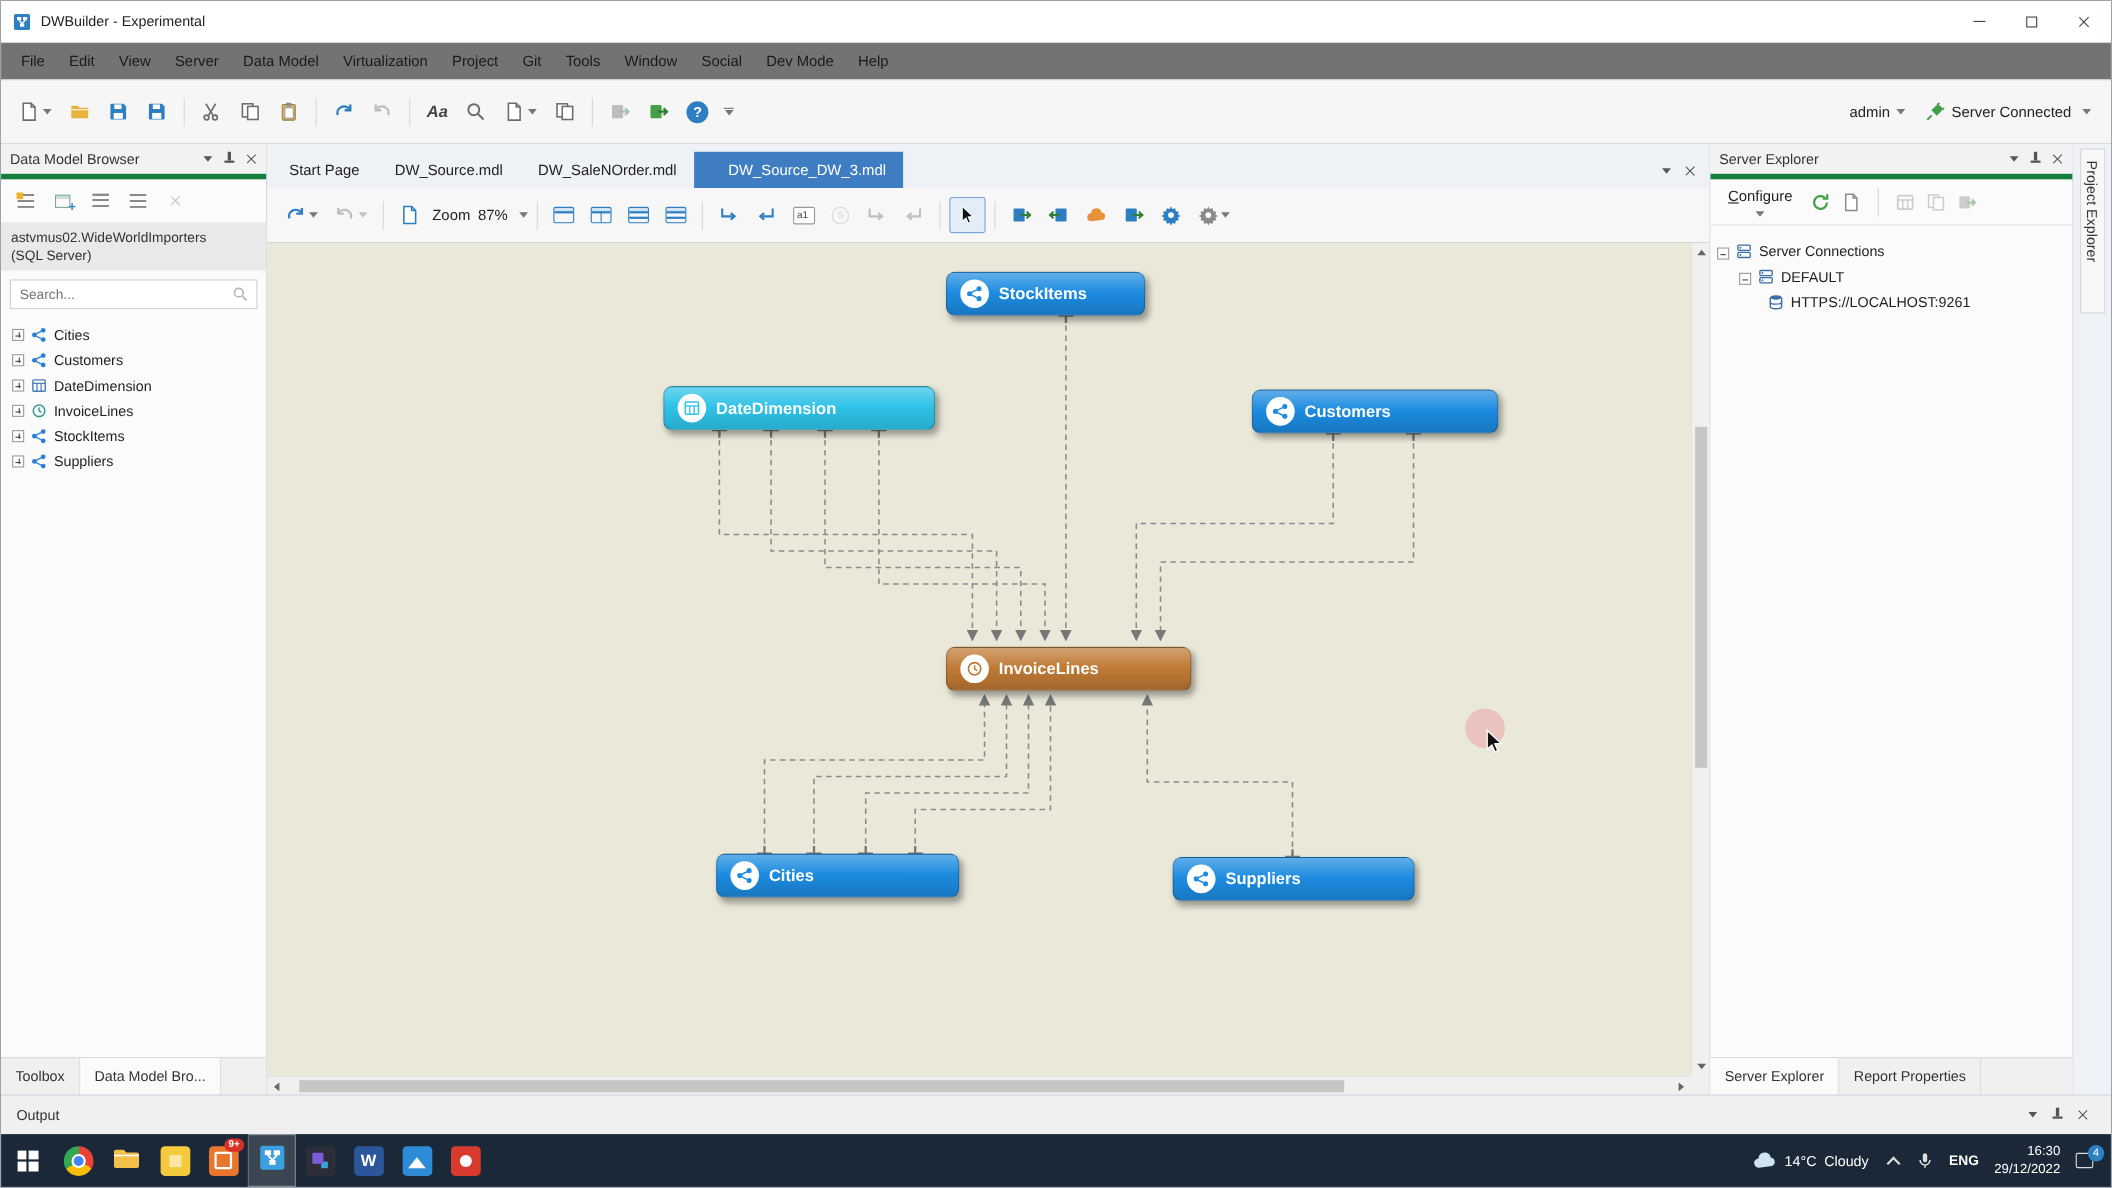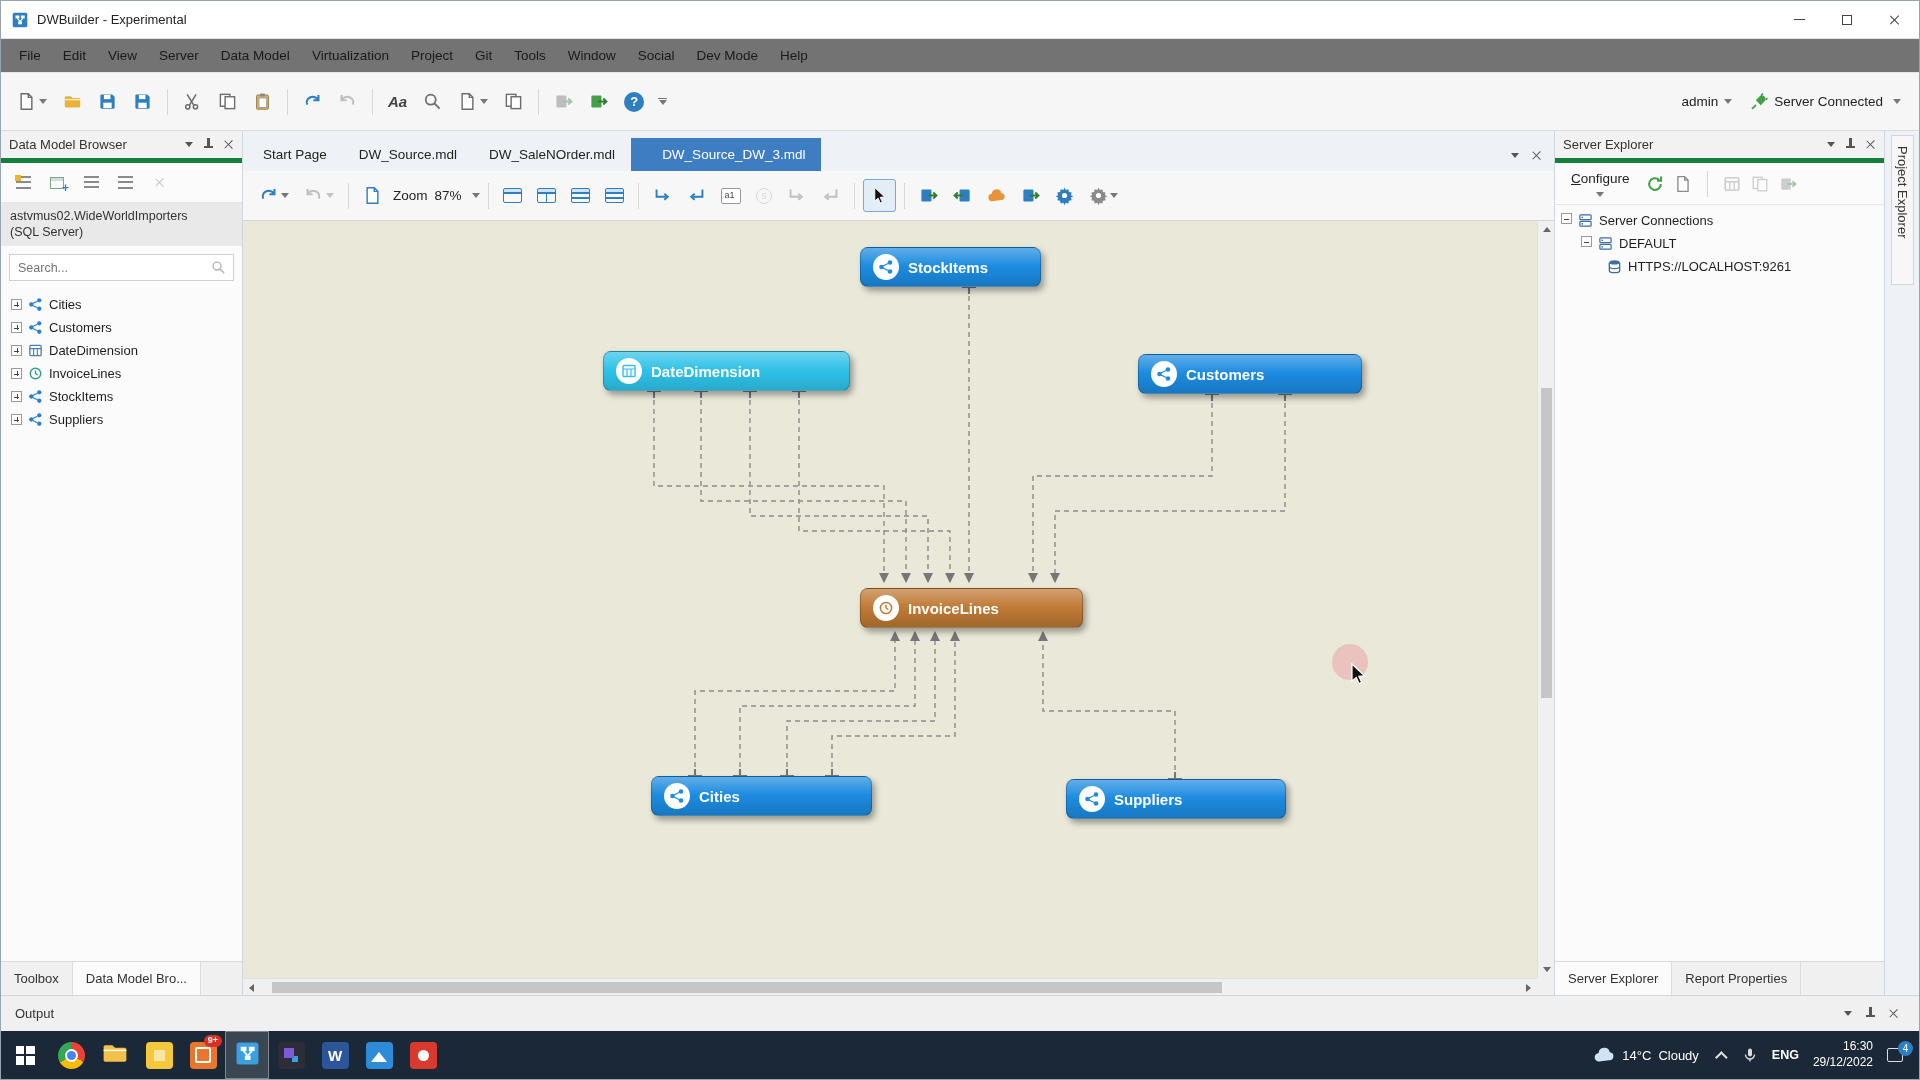--- a/index.html
+++ b/index.html
@@ -133,21 +133,21 @@
   .ctab-icon svg { width:22px; height:22px; color:#3aa0e0; }
   .ct-right { margin-left:auto; display:flex; gap:14px; padding-right:10px; }
 
   
   .right-panel { width:330px; background:#fbfbfb; display:flex; flex-direction:column; border-right:1px solid #cfd6de; }
   .se-toolbar { height:42px; display:flex; align-items:center; gap:10px; padding:0 10px; border-bottom:1px solid #e6e6e6; }
   .cfg-btn { display:flex; align-items:center; gap:6px; font-size:13.5px; color:#222; cursor:pointer; padding:5px 6px; border-radius:3px;flex-direction:column; }
   .cfg-btn .lbl::first-letter { text-decoration:underline; }
   .se-toolbar svg { width:18px; height:18px; }
   .se-tree { flex:1; padding:8px 6px; font-size:13px; color:#1e1e1e; }
-  .se-row { display:flex; align-items:flex-start; gap:6px; height:23px; cursor:pointer; }
+  .se-row { display:flex; align-items:flex-end; gap:6px; height:23px; cursor:pointer; }
   .se-row .ti { color:#3a6ea5; }
   .rp-bottom-tabs { height:34px; border-top:1px solid #d9d9d9; background:#f0f0f0; display:flex; }
   .rp-bottom-tabs .btab { border-right:1px solid #ddd; }
 
   
   .side-strip { width:34px; background:#eef1f5; display:flex; justify-content:center; padding-top:4px; }
   .v-tab { writing-mode:vertical-rl; font-size:13px; color:#333; background:#f7f7f7; border:1px solid #d5d5d5; padding:10px 3px; cursor:pointer; height:150px; display:flex; align-items:center; }
 
   
   .output-bar { height:36px; background:#f0f0f0; border-top:1px solid #cfd6de; display:flex; align-items:center; padding:16px 14px; }

